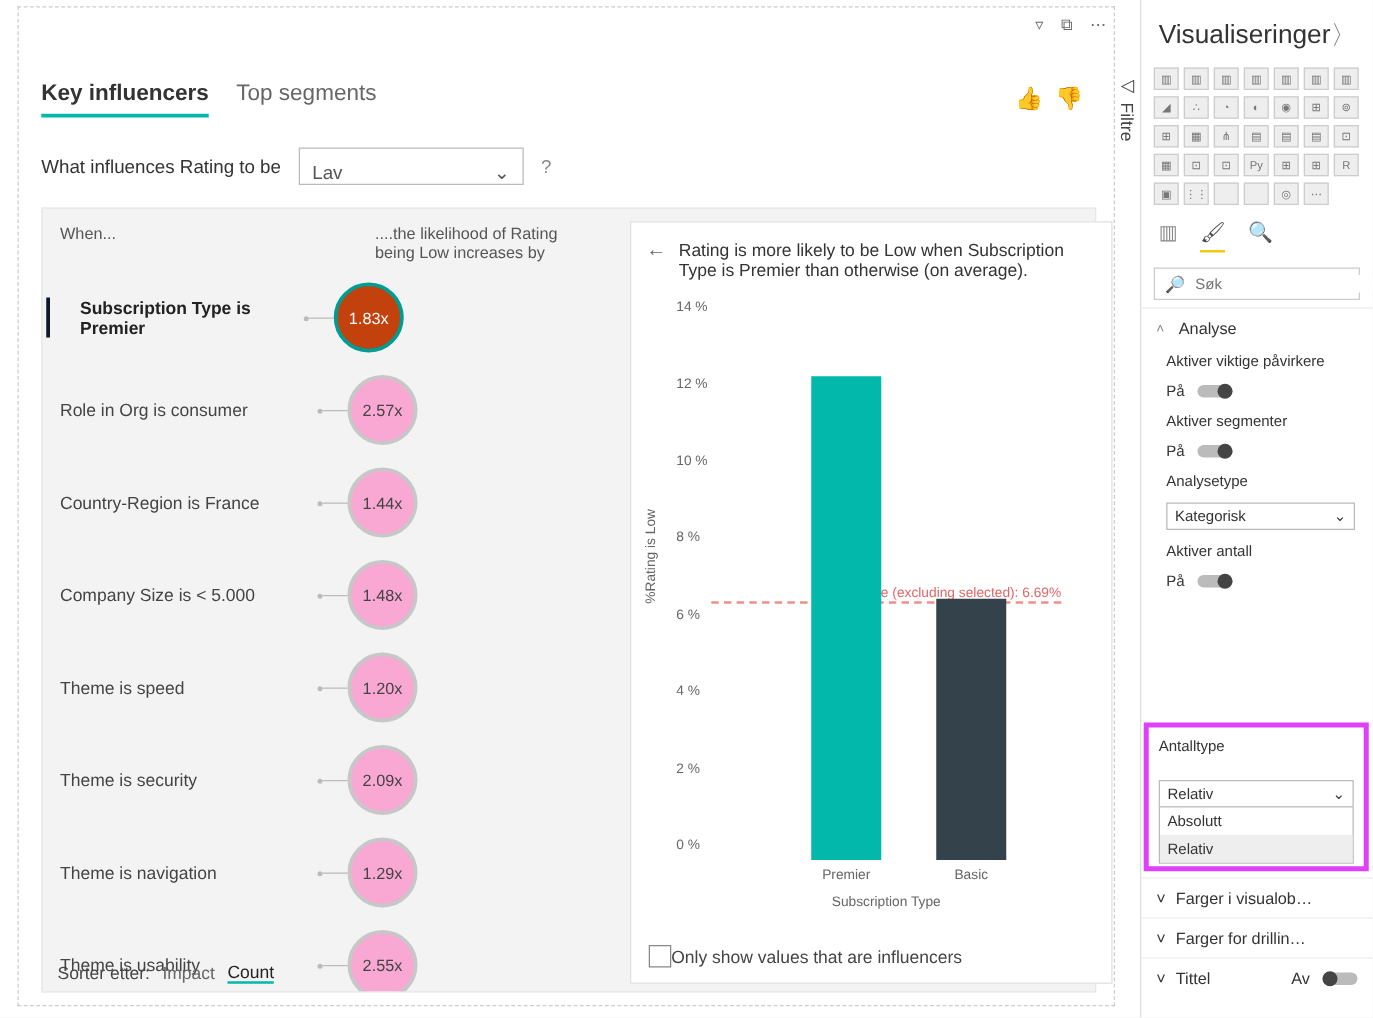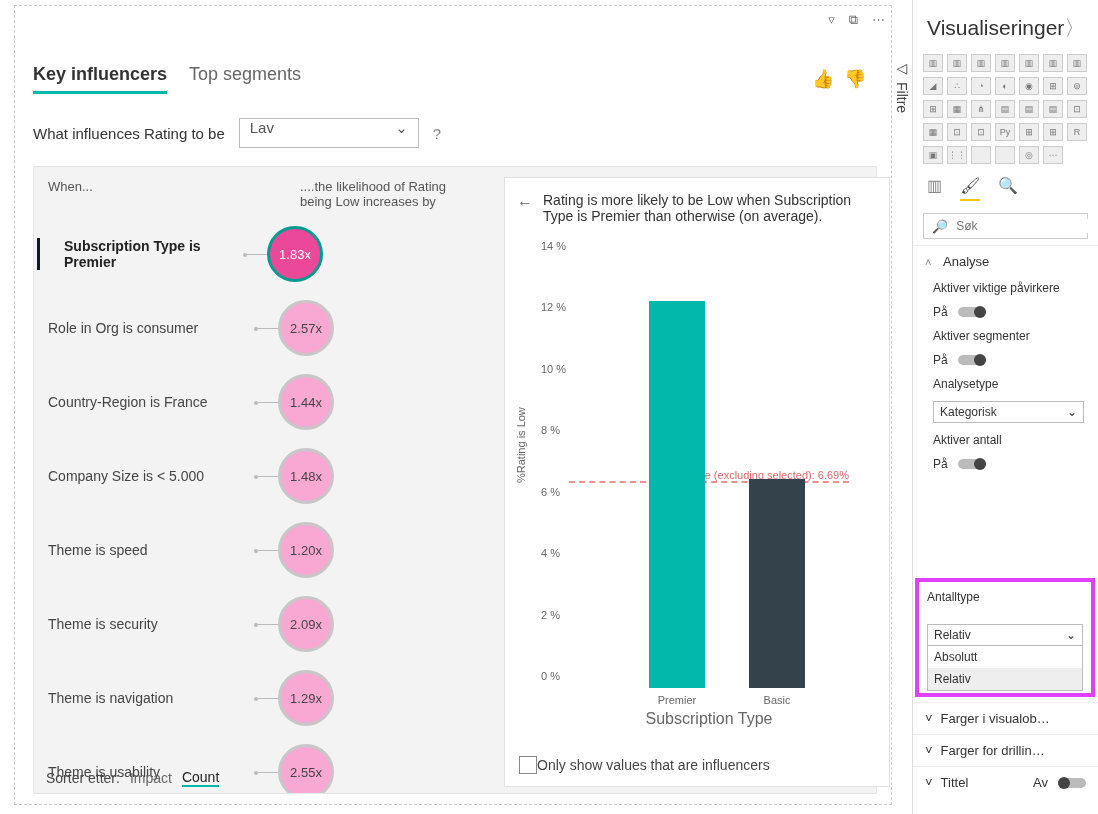--- a/index.html
+++ b/index.html
@@ -6,51 +6,51 @@
 body{width:1098px;height:814px;background:#fff;position:relative;overflow:hidden;font-size:13px;color:#333}
 .canvas{position:absolute;left:0;top:0;width:912px;height:814px}
 .viz-wrap{position:absolute;left:14px;top:5px;width:878px;height:800px;border:1px dashed #ccc}
 .viz-header-icons{position:absolute;right:6px;top:6px;display:flex;gap:14px;color:#666}
 .viz-header-icons span{cursor:pointer}
 .tabs{position:absolute;left:18px;top:58px;display:flex;gap:22px;font-size:18px;color:#666}
 .tab{padding-bottom:6px;cursor:pointer}
 .tab.active{color:#333;border-bottom:3px solid #01B8AA;font-weight:600}
 .thumbs{position:absolute;right:24px;top:62px;display:flex;gap:10px;color:#888;font-size:18px}
 .prompt{position:absolute;left:18px;top:112px;display:flex;align-items:center;gap:14px;font-size:15px;color:#333}
-.dropdown{width:180px;height:30px;border:1px solid #bbb;padding:0 10px;display:flex;align-items:flex-start;justify-content:space-between;background:#fff;cursor:pointer;color:#555}
+.dropdown{width:180px;height:30px;border:1px solid #bbb;padding:0 10px;display:flex;align-items:flex-end;justify-content:space-between;background:#fff;cursor:pointer;color:#555}
 .qmark{color:#888}
 .ki-body{position:absolute;left:18px;top:160px;width:844px;height:628px;background:#f3f3f3;border:1px solid #e6e6e6}
 .left-pane{position:absolute;left:0;top:0;width:460px;height:100%;overflow:hidden}
 .lp-head{display:flex;justify-content:space-between;padding:12px 14px 0 14px;font-size:13px;color:#555}
 .lp-head .r{width:180px;text-align:left}
 .inf-list{position:absolute;left:14px;top:50px;right:10px}
 .inf-item{position:relative;height:74px;display:flex;align-items:center}
 .inf-item .label{width:210px;font-size:14px;color:#444}
 .inf-item.active .label{font-weight:700;color:#222;border-left:3px solid #0f172a;padding-left:24px;margin-left:-11px}
 .stem{flex:0 0 20px;height:0;border-top:1px solid #bbb;position:relative}
 .stem:before{content:"";position:absolute;left:-4px;top:-2px;width:4px;height:4px;border-radius:50%;background:#bbb}
 .bubble{width:56px;height:56px;border-radius:50%;background:#f9a8d4;border:3px solid #c7c7c7;display:flex;align-items:center;justify-content:center;font-size:13px;color:#444;margin-left:0}
-.bubble.teal{background:#ec4899;border-color:#019c91;color:#fff}
+.bubble.teal{background:#c2410c;border-color:#019c91;color:#fff}
 .sort-bar{position:absolute;left:12px;bottom:6px;font-size:14px;color:#444;display:flex;gap:10px;align-items:center}
 .sort-bar .opt{cursor:pointer;color:#666}
 .sort-bar .opt.active{border-bottom:2px solid #01B8AA;color:#222}
 .right-pane{position:absolute;left:470px;top:10px;width:386px;height:610px;background:#fff;border:1px solid #e0e0e0}
 .rp-header{display:flex;align-items:flex-start;padding:14px 12px 10px 12px;gap:10px;color:#333;font-size:14px}
 .rp-back{font-size:16px;color:#666;cursor:pointer}
 .chart-area{position:absolute;left:42px;top:80px;width:320px;height:470px}
 .ylabel{position:absolute;left:-32px;top:50%;transform:rotate(-90deg) translateX(10px);transform-origin:left top;font-size:11px;color:#666;white-space:nowrap}
 .plot{position:absolute;left:22px;top:0;width:280px;height:430px}
 .tick{position:absolute;left:-28px;font-size:11px;color:#666;width:26px;text-align:left;transform:translateY(-50%)}
 .avg-line{position:absolute;left:0;right:0;border-top:2px dashed #f08e8e}
 .avg-label{position:absolute;right:0;font-size:11px;color:#e06666;transform:translateY(-120%);white-space:nowrap}
 .bar{position:absolute;bottom:0;width:56px}
 .bar.teal{background:#01B8AA}
 .bar.dark{background:#34424B}
 .cat-label{position:absolute;font-size:11px;color:#666;width:56px;text-align:center;bottom:-18px}
-.xlabel{position:absolute;left:0;right:0;bottom:-40px;text-align:center;font-size:16px;color:#666}
+.xlabel{position:absolute;left:0;right:0;bottom:-40px;text-align:center;font-size:11px;color:#666}
 .only-show{position:absolute;left:14px;bottom:12px;display:flex;align-items:center;font-size:14px;color:#444}
 .chk{width:18px;height:18px;border:1px solid #888}
 .right-rail{position:absolute;right:0;top:0;width:186px;height:814px;border-left:1px solid #ddd;background:#fff}
 .panel-collapse{position:absolute;right:178px;top:18px;font-size:14px;color:#888;cursor:pointer}
 .filtre-tab{position:absolute;right:188px;top:60px;writing-mode:vertical-rl;font-size:14px;color:#444;cursor:pointer;display:flex;align-items:center;gap:6px}
 .rr-title{display:flex;justify-content:flex-start;align-items:center;padding:14px 12px 8px 14px;font-size:21px}
 .rr-title .chev{color:#888;cursor:pointer}
 .viz-picker{padding:4px 10px 6px 10px;display:grid;grid-template-columns:repeat(7,20px);gap:5px 4px}
 .viz-picker .vp{width:20px;height:18px;background:#eee;border:1px solid #ccc;cursor:pointer;font-size:9px;line-height:16px;text-align:center;color:#777;overflow:hidden}
 .fmt-tabs{display:flex;gap:18px;padding:6px 14px 6px 14px;color:#888}

